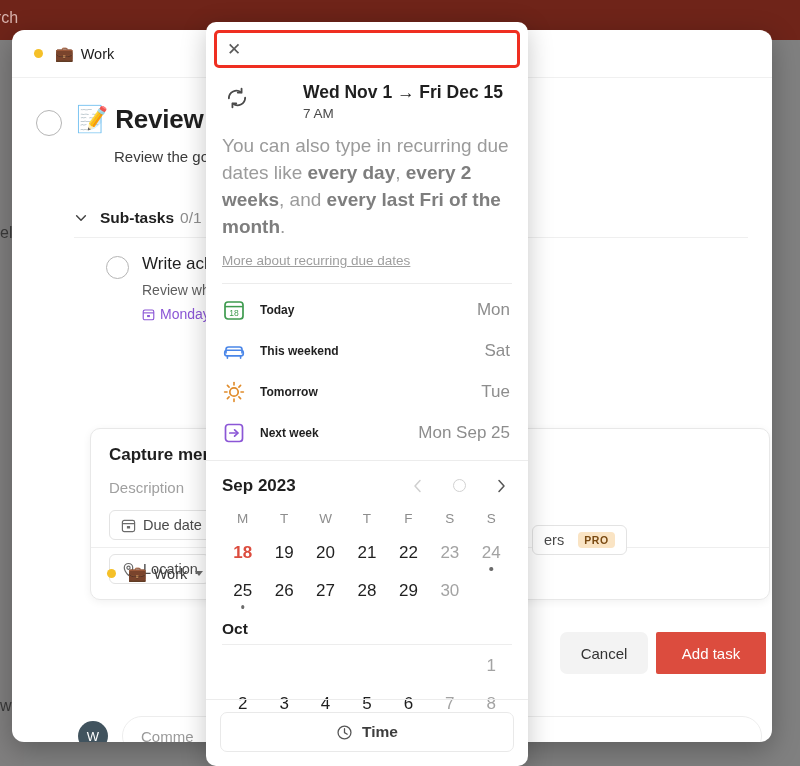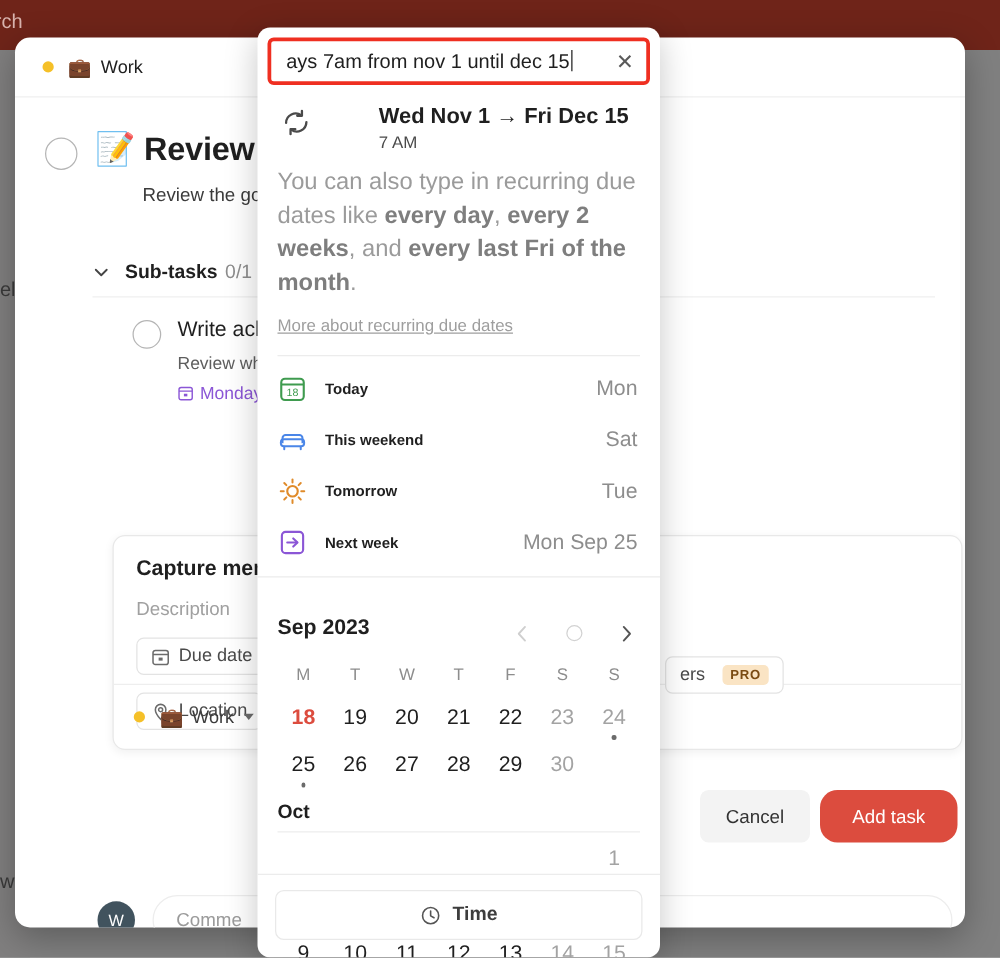--- a/index.html
+++ b/index.html
@@ -130,21 +130,21 @@
   }
 
   .btn-cancel {
     position: absolute; left: 548px; top: 602px;
     width: 88px; height: 42px; border-radius: 7px;
     background: #f3f3f3; color: #333; border: none;
     font-size: 15px; font-family: inherit; cursor: pointer;
   }
   .btn-addtask {
     position: absolute; left: 644px; top: 602px;
-    width: 110px; height: 42px; border-radius: 14px;
+    width: 110px; height: 42px; border-radius: 2px;
     background: #dc4c3e; color: #fff; border: none;
     font-size: 15px; font-family: inherit; cursor: pointer;
   }
 
   
   .comment-row {
     position: absolute; left: 66px; top: 686px;
     display: flex; align-items: center;
   }
   .avatar {
@@ -206,21 +206,21 @@
   .dp-options { padding: 6px 0 4px 0; }
   .dp-opt {
     display: flex; align-items: center; height: 41px;
     padding: 0 18px 0 16px; cursor: pointer;
   }
   .dp-opt-icon { width: 24px; height: 24px; margin-right: 14px; flex: none; }
   .dp-opt-label { flex: 1; font-size: 12px; color: #1f1f1f; font-weight: bold; }
   .dp-opt-meta { font-size: 17px; color: #8d8d8d; }
 
   .dp-cal { padding: 10px 16px 0 16px; }
-  .cal-head { display: flex; height: 30px; margin-top: 20px; }
+  .cal-head { display: flex; align-items: center; height: 30px; }
   .cal-month { flex: 1; font-size: 17px; font-weight: 700; color: #1f1f1f; }
   .cal-nav { display: flex; align-items: center; gap: 28px; padding-right: 4px; }
   .nav-btn { cursor: pointer; display: flex; align-items: center; justify-content: center; }
   .circle-today {
     width: 11px; height: 11px; border-radius: 50%;
     border: 1.5px solid #d2d2d2; cursor: pointer;
   }
 
   .cal-grid { display: grid; grid-template-columns: repeat(7, 1fr); }
   .cal-dow {
@@ -356,21 +356,20 @@
     <div class="comment-row">
       <div class="avatar">W</div>
       <div class="comment-box">Comme</div>
     </div>
   </div>
 
   <div class="date-popup">
 
     <div class="dp-input-wrap">
       <div class="dp-input">
-        <div class="dp-input-text"><span>ays 7am from nov 1 until dec 15</span><span class="caret-bar"></span></div>
         <div class="dp-clear">✕</div>
       </div>
     </div>
 
     <div class="dp-preview">
       <div class="dp-preview-row">
         <svg class="repeat-icon" viewBox="0 0 24 24">
           <path d="M4.5 12.3a7 7 0 0 1 11.3-5.5" fill="none" stroke="#4a4a4a" stroke-width="1.7" stroke-linecap="round"></path>
           <path d="M19.5 11.7a7 7 0 0 1-11.3 5.5" fill="none" stroke="#4a4a4a" stroke-width="1.7" stroke-linecap="round"></path>
           <path d="M16.2 3.4 L16.2 7.1 L12.7 7" fill="none" stroke="#4a4a4a" stroke-width="1.7" stroke-linecap="round" stroke-linejoin="round"></path>

